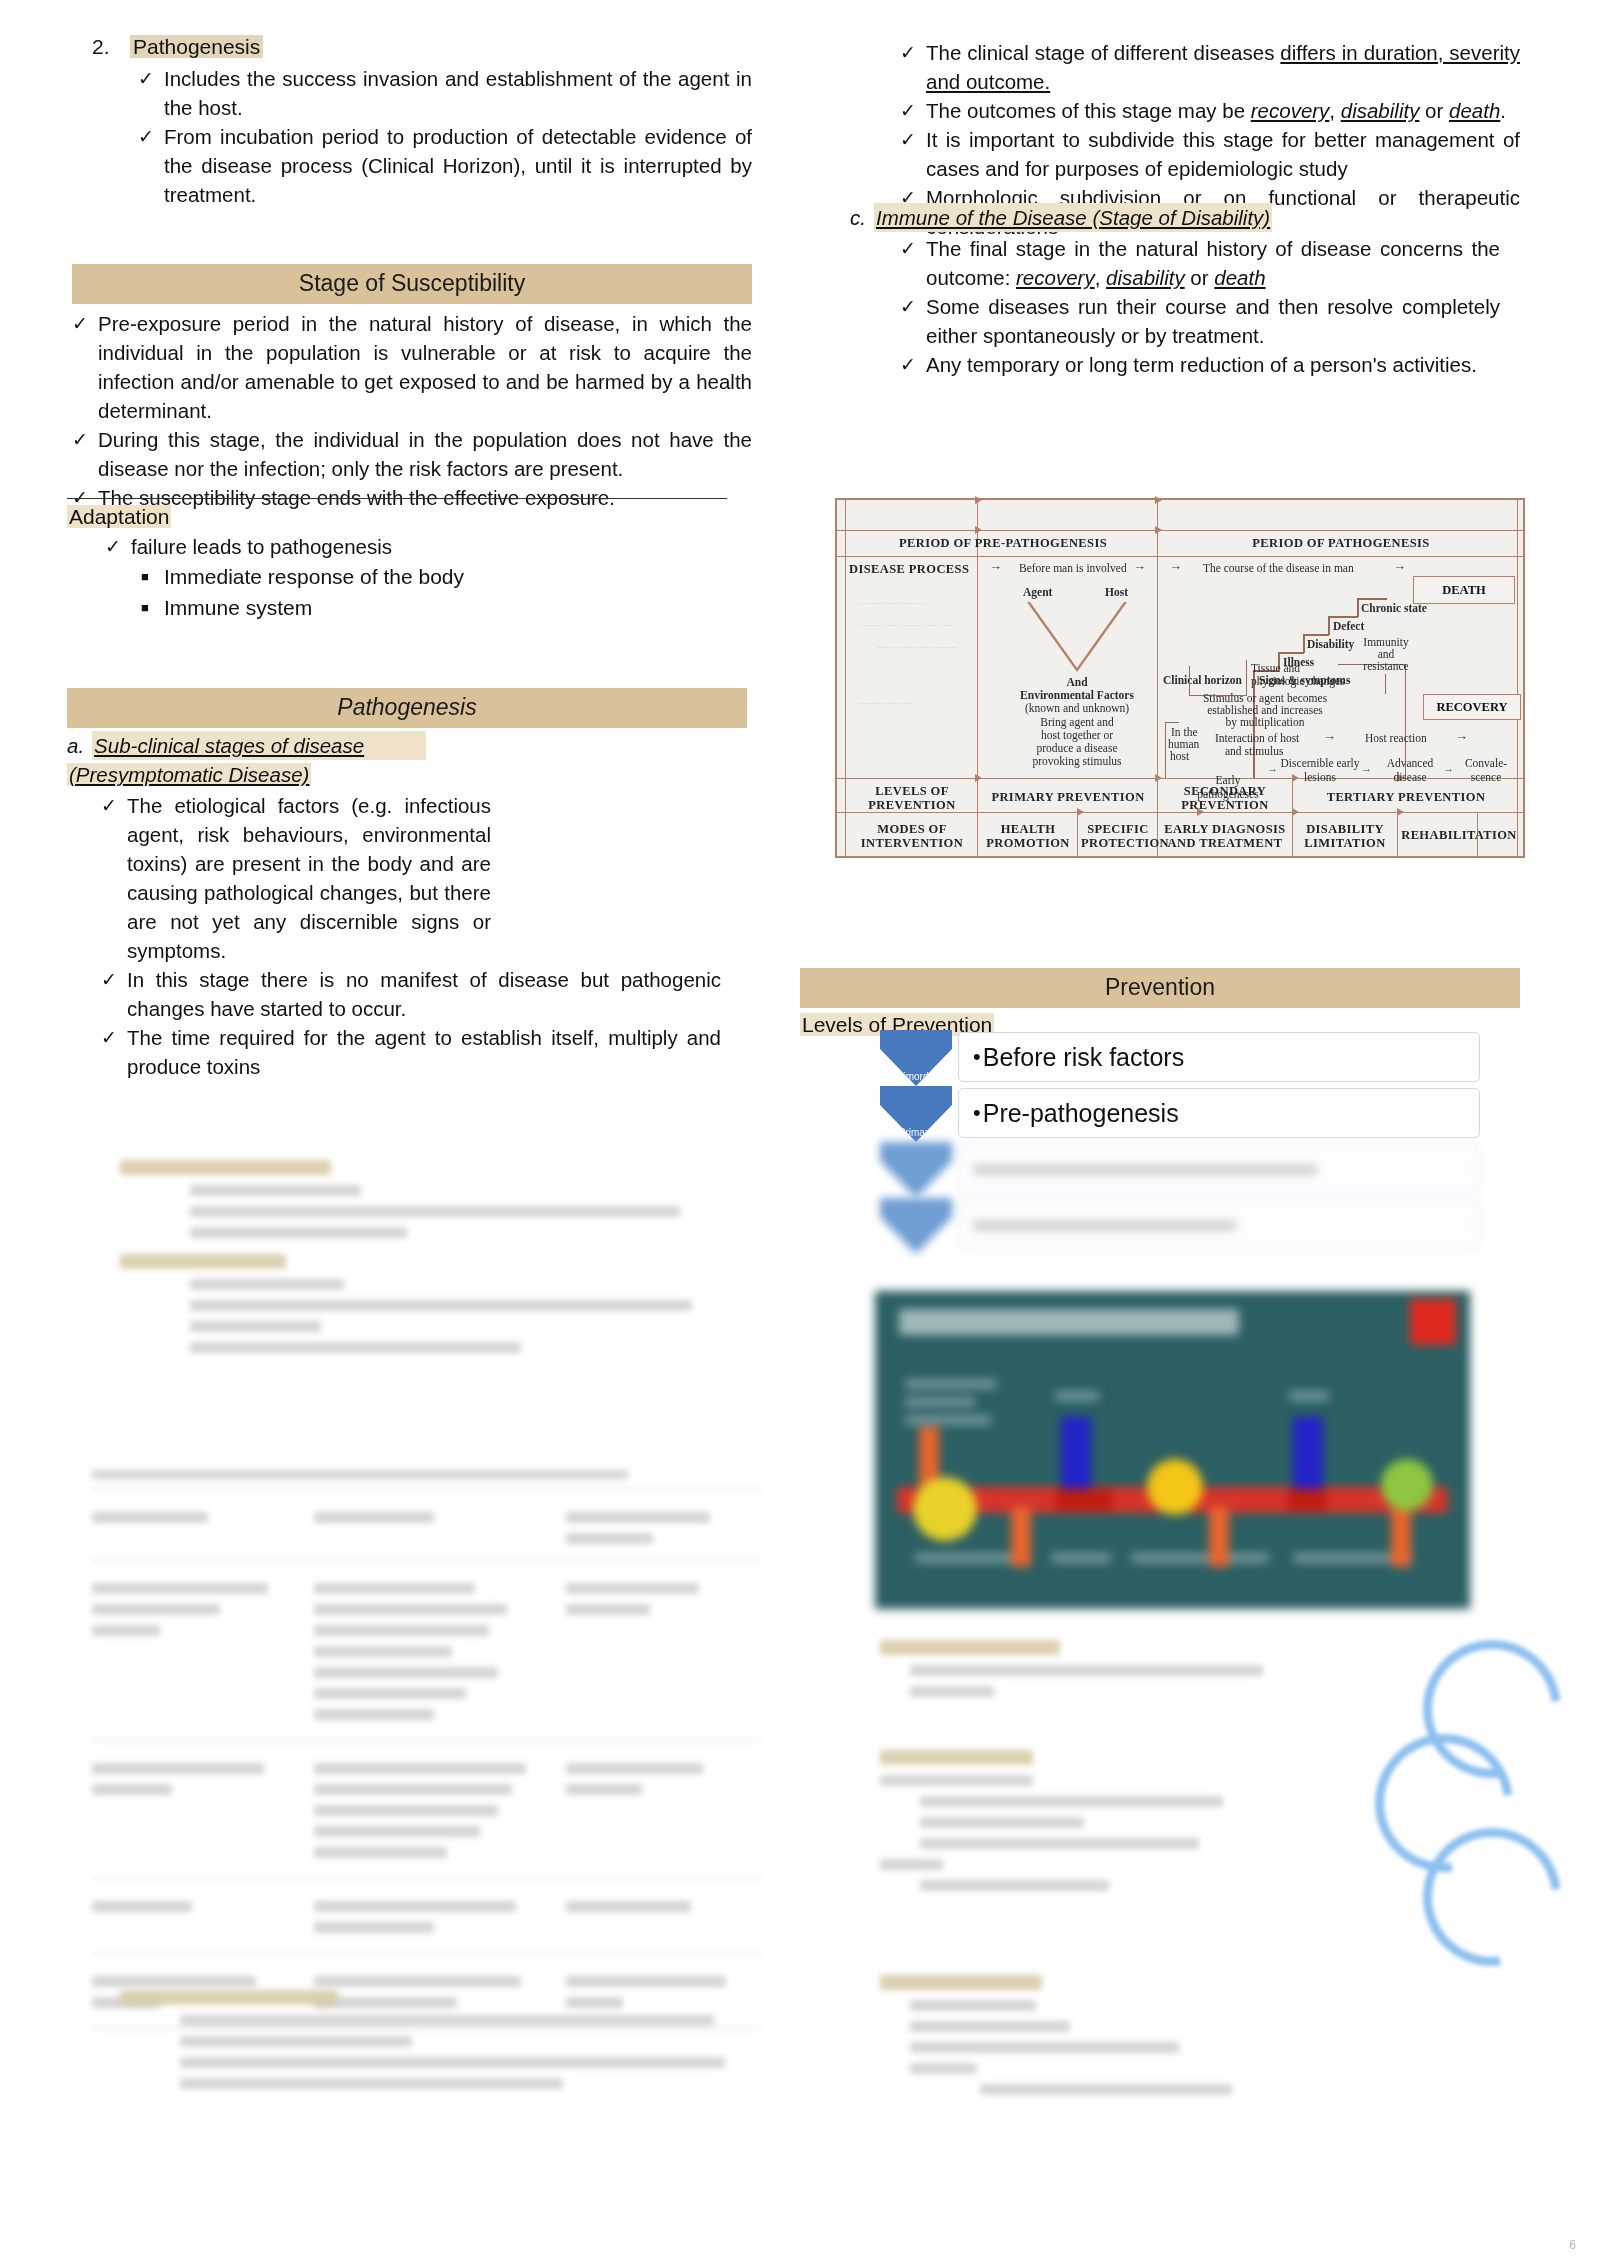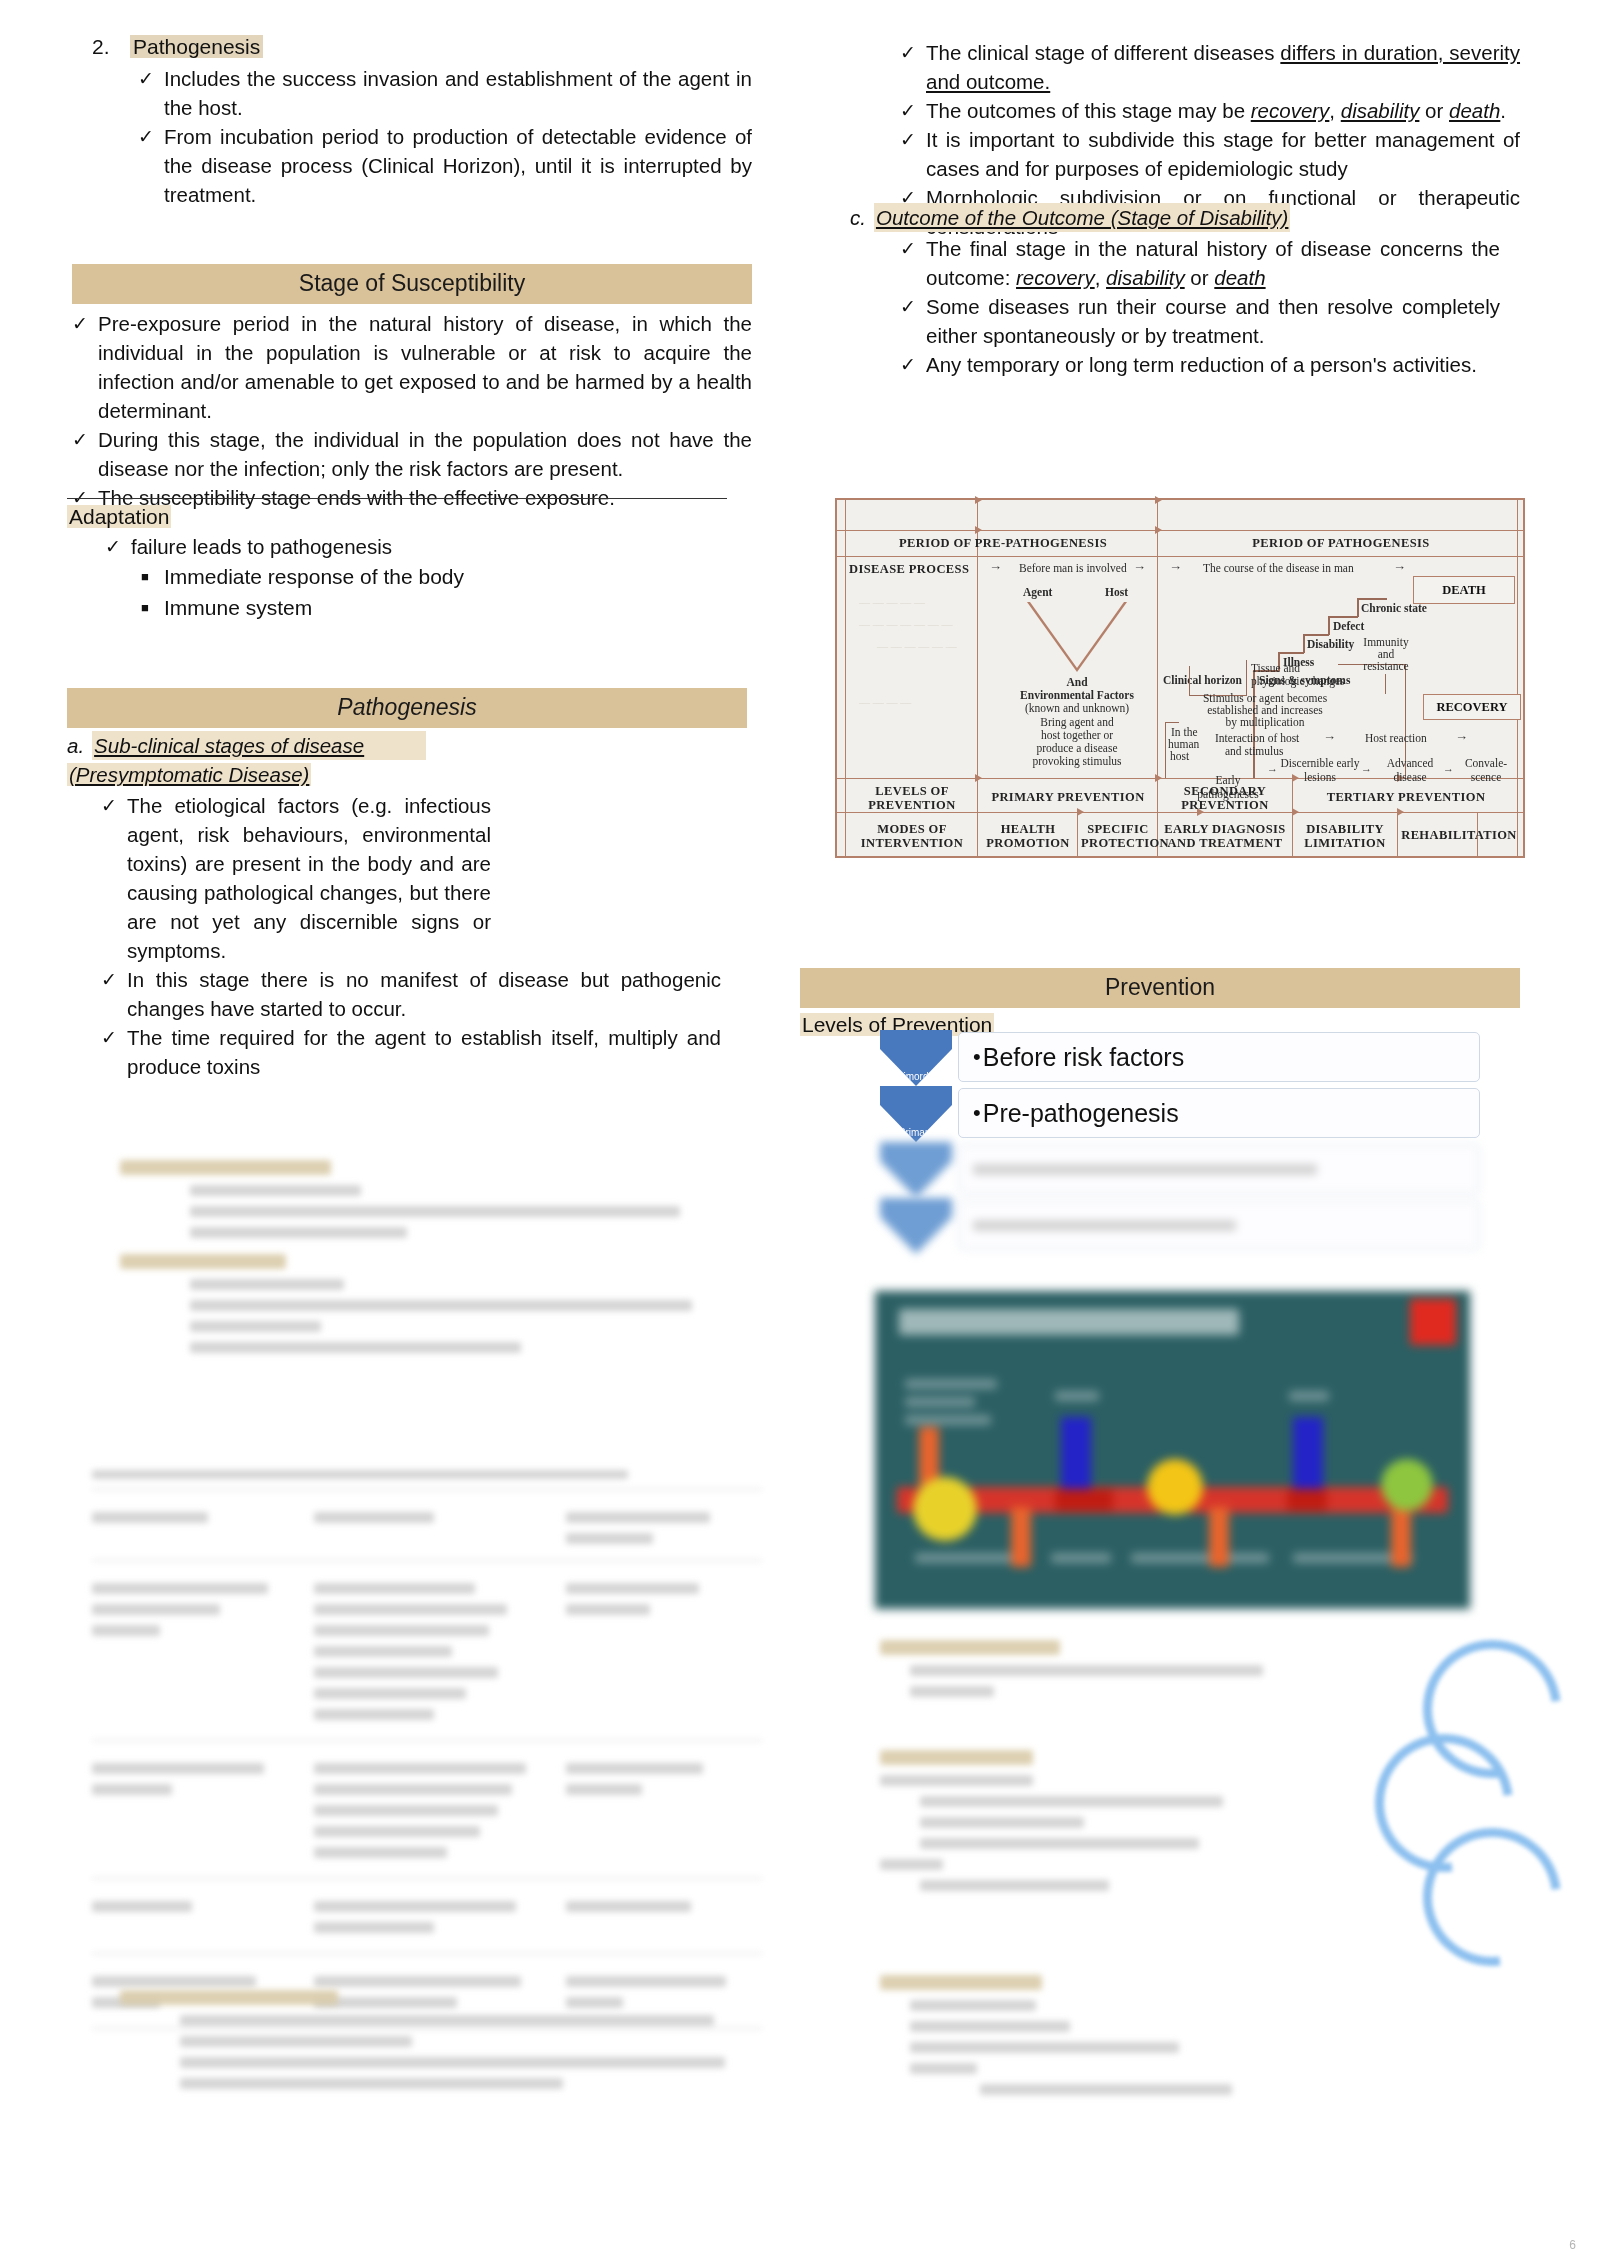--- a/index.html
+++ b/index.html
@@ -256,21 +256,21 @@
       </div>
       <div class="check-item just">
         <span class="ck">✓</span>
         <span class="tx">Morphologic subdivision or on functional or therapeutic considerations</span>
       </div>
     </div>
 
     <div style="position:absolute; top:203px; left:10px; width:670px;">
       <div style="display:flex; gap:8px; font-size:20.5px; line-height:29px;">
         <span style="font-style:italic;">c.</span>
-        <span class="hl-soft" style="font-style:italic; text-decoration:underline;">Outcome of the Outcome (Stage of Disability)</span>
+        <span class="hl-soft" style="font-style:italic; text-decoration:underline;">Immune of the Disease (Stage of Disability)</span>
       </div>
       <div style="margin-left:50px; width:600px; margin-top:2px;">
         <div class="check-item just">
           <span class="ck">✓</span>
           <span class="tx">The final stage in the natural history of disease concerns the outcome: <span><span style="font-style: italic; text-decoration: underline;">recovery</span>, <span style="font-style: italic; text-decoration: underline;">disability</span> or <span style="font-style: italic; text-decoration: underline;">death</span></span></span>
         </div>
         <div class="check-item just">
           <span class="ck">✓</span>
           <span class="tx">Some diseases run their course and then resolve completely either spontaneously or by treatment.</span>
         </div>

